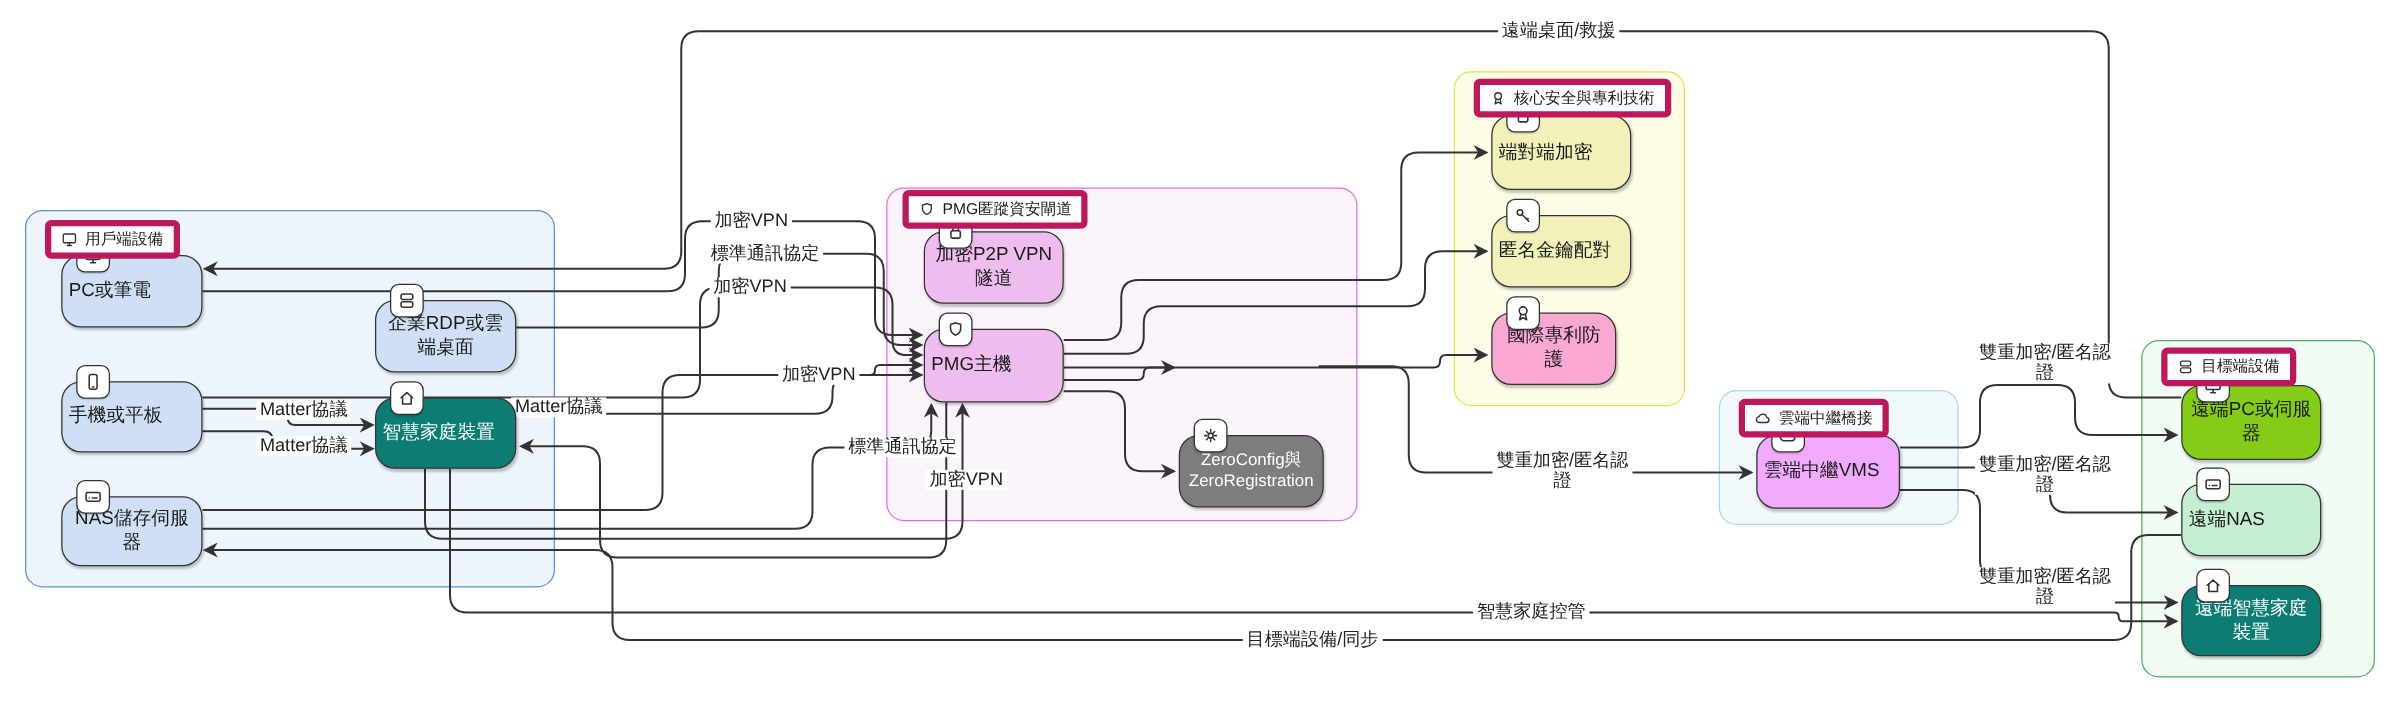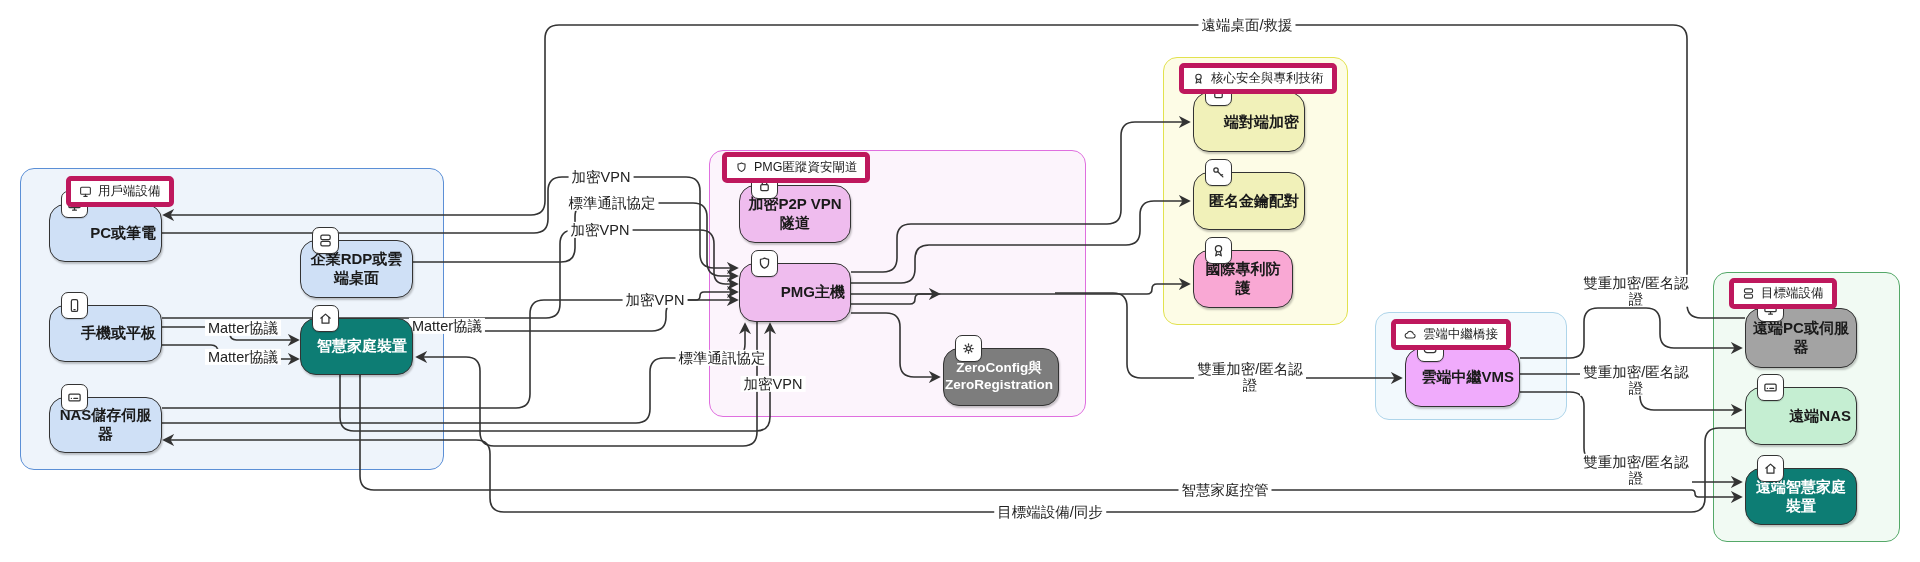--- a/index.html
+++ b/index.html
@@ -9,36 +9,36 @@
   .group{position:absolute;border-radius:14px;box-sizing:border-box;z-index:0;}
   .gchip{position:absolute;display:inline-flex;align-items:center;gap:6px;
          background:#fff;border:5px solid #be185d;border-radius:5px;
          padding:2px 8px;font-size:12.5px;white-space:nowrap;z-index:4;}
   .gchip svg{width:13px;height:13px;display:block;}
   svg.edges{position:absolute;left:0;top:0;z-index:1;}
   .elabel{position:absolute;z-index:2;transform:translate(-50%,-50%);
           background:#fff;padding:0 3px;font-size:14.5px;color:#222;
           white-space:nowrap;text-align:center;line-height:1.12;}
   .elabel.wrap{white-space:normal;width:112px;padding:0;}
-  .node{position:absolute;z-index:3;display:flex;align-items:center;justify-content:flex-end;
+  .node{position:absolute;z-index:3;display:flex;align-items:center;justify-content:flex-start;
         border:1.3px solid #333;border-radius:16px;font-size:15px;line-height:1.25;
         text-align:center;padding:2px 5px;box-sizing:border-box;
-        box-shadow:1px 2px 2px rgba(0,0,0,.22);font-weight:bold;}
+        box-shadow:1px 2px 2px rgba(0,0,0,.22);}
   .node.small{font-size:13.5px;}
   .badge{position:absolute;left:11px;top:-14px;width:27px;height:27px;background:#fff;
          border:1.3px solid #333;border-radius:7px;display:flex;align-items:center;
          justify-content:center;box-sizing:border-box;box-shadow:0 1px 1px rgba(0,0,0,.15);}
   .badge svg{width:15px;height:15px;display:block;}
 </style>
 </head>
 <body>
 
 <div class="canvas" id="canvas">
     <div class="group" style="left: 20px; top: 168px; width: 424px; height: 302px; border: 1.5px solid rgb(91, 143, 214); background: rgb(238, 244, 251);"></div>
-    <div class="gchip" style="left: 36px; top: 176px; margin-left: 30px;">
+    <div class="gchip" style="left: 36px; top: 176px;">
       <span>
         <svg viewBox="0 0 24 24" fill="none" stroke="#333" stroke-width="2" stroke-linecap="round" stroke-linejoin="round">
           <rect x="3" y="4" width="18" height="13" rx="2"></rect>
           <path d="M9 21h6M12 17v4"></path>
         </svg>
       </span>
       <span>用戶端設備</span>
     </div>
     <div class="group" style="left: 709px; top: 150px; width: 377px; height: 267px; border: 1.5px solid rgb(223, 111, 223); background: rgb(252, 244, 252);"></div>
     <div class="gchip" style="left: 722px; top: 152px;">
@@ -223,21 +223,21 @@
       <span>國際專利防護</span>
     </div>
     <div class="node" style="left: 1405px; top: 348px; width: 115px; height: 59px; background: #f0abfc; color: rgb(26, 26, 26); border-color: rgb(51, 51, 51);">
       <span class="badge">
         <svg viewBox="0 0 24 24" fill="none" stroke="#333" stroke-width="2" stroke-linecap="round" stroke-linejoin="round">
           <path d="M7 18.5h9.8a3.8 3.8 0 0 0 .6-7.55A6 6 0 0 0 6 9.8a4.35 4.35 0 0 0 1 8.7z"></path>
         </svg>
       </span>
       <span>雲端中繼VMS</span>
     </div>
-    <div class="node" style="left: 1745px; top: 308px; width: 112px; height: 60px; background: #a3a3a3; color: rgb(26, 26, 26); border-color: rgb(51, 51, 51);">
+    <div class="node" style="left: 1745px; top: 308px; width: 112px; height: 60px; background: #84cc16; color: rgb(26, 26, 26); border-color: rgb(51, 51, 51);">
       <span class="badge">
         <svg viewBox="0 0 24 24" fill="none" stroke="#333" stroke-width="2" stroke-linecap="round" stroke-linejoin="round">
           <rect x="3" y="4" width="18" height="13" rx="2"></rect>
           <path d="M9 21h6M12 17v4"></path>
         </svg>
       </span>
       <span>遠端PC或伺服器</span>
     </div>
     <div class="node" style="left: 1745px; top: 387px; width: 112px; height: 58px; background: rgb(197, 238, 210); color: rgb(26, 26, 26); border-color: rgb(51, 51, 51);">
       <span class="badge">

